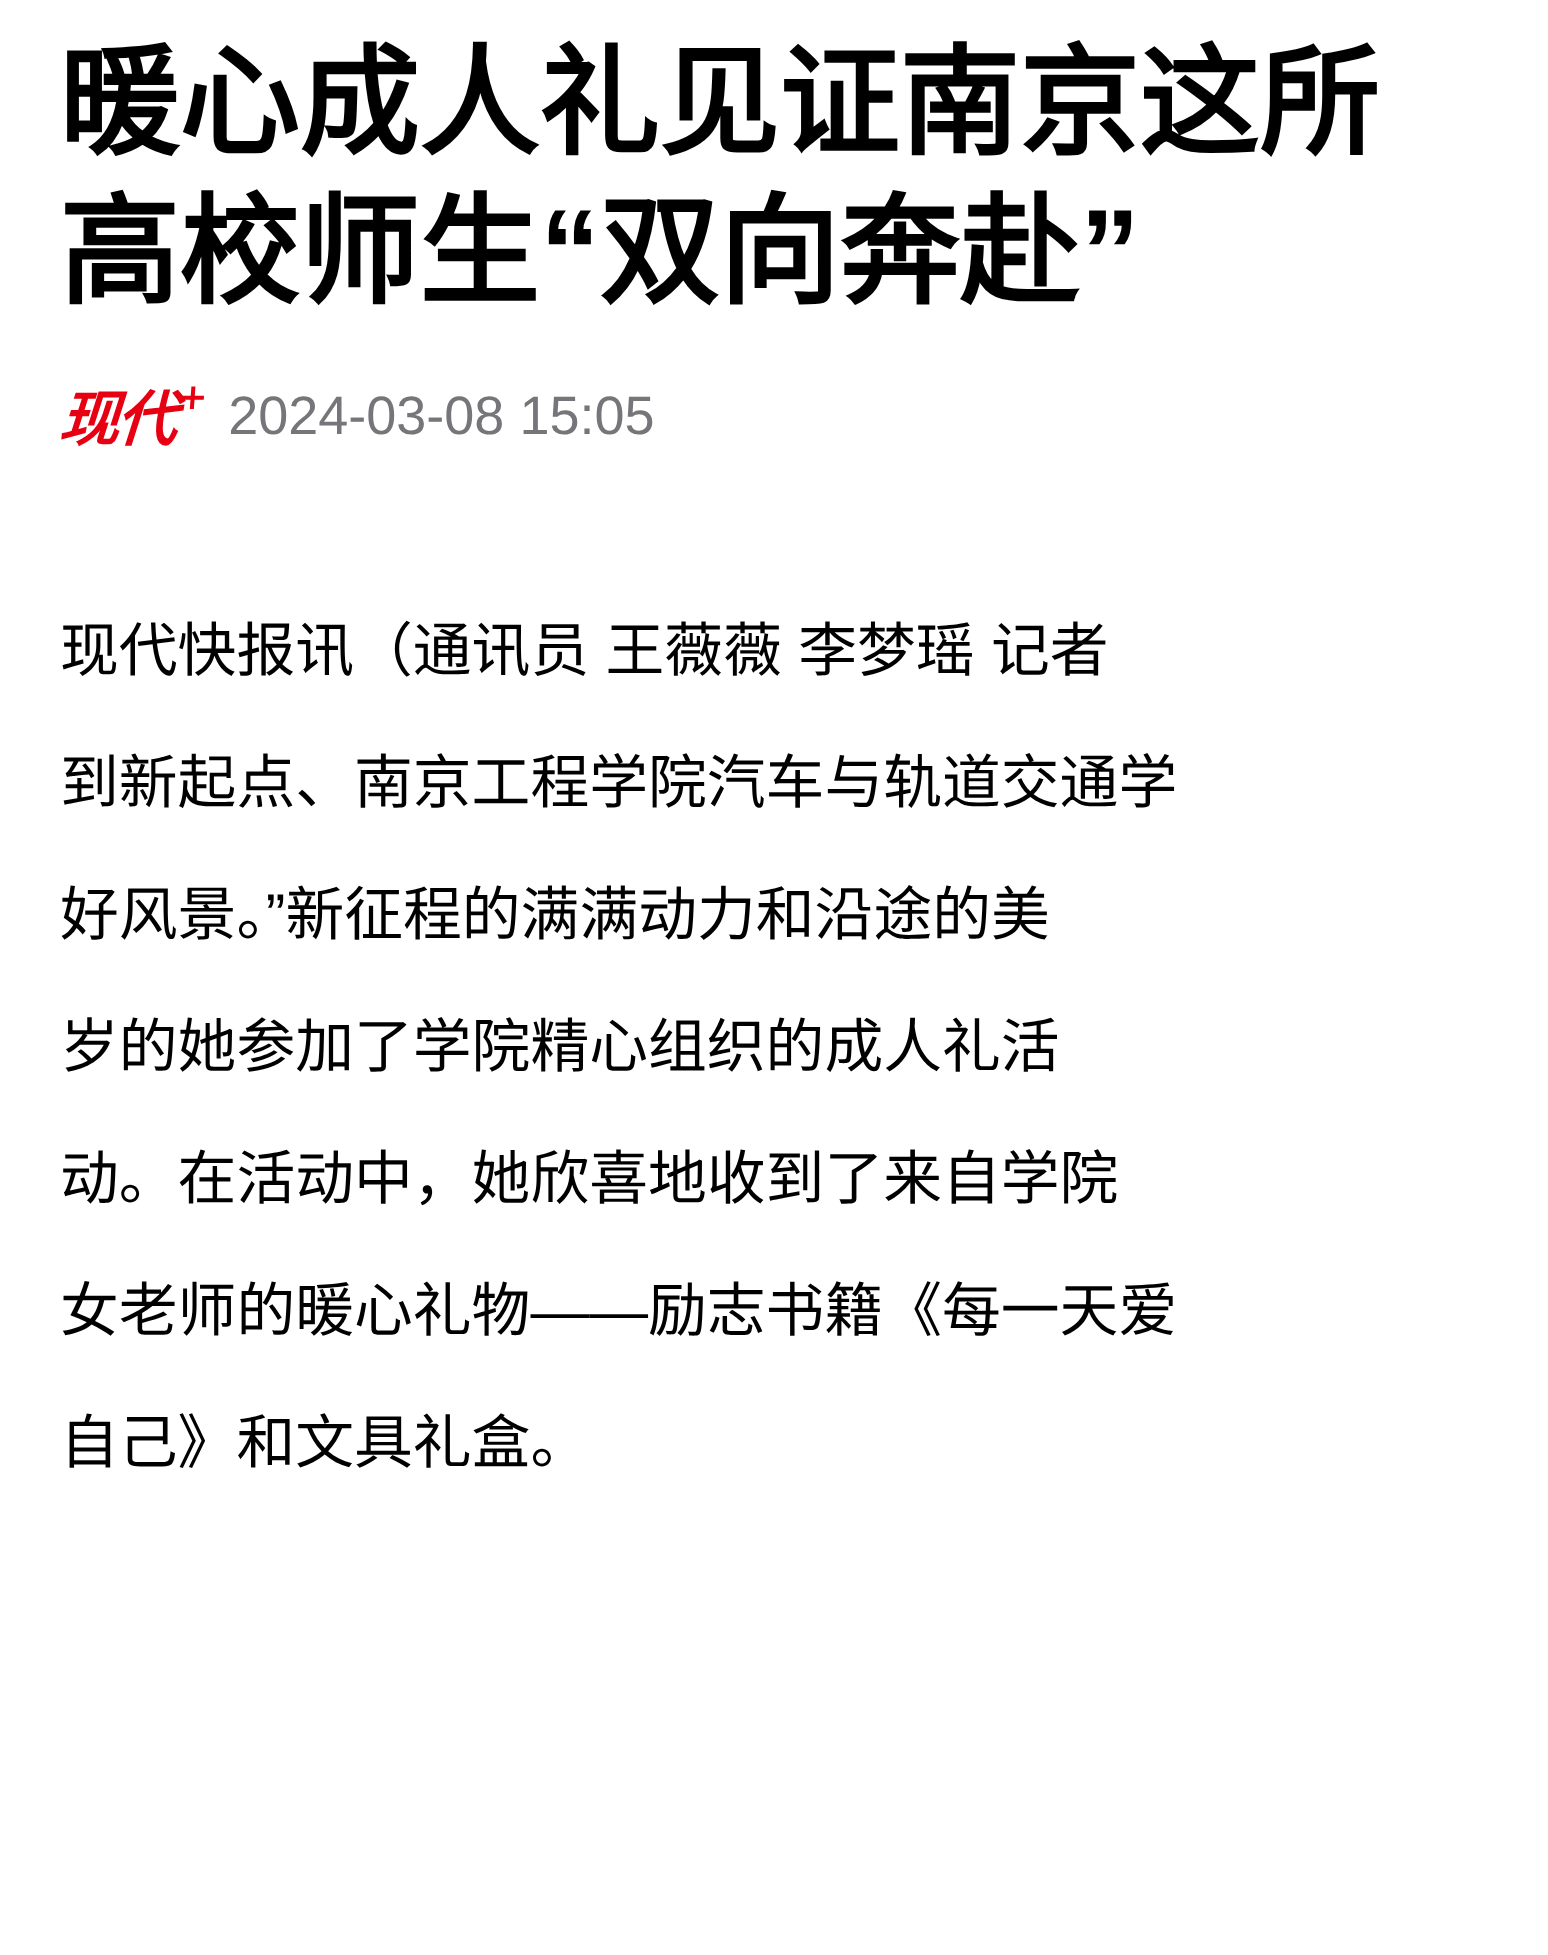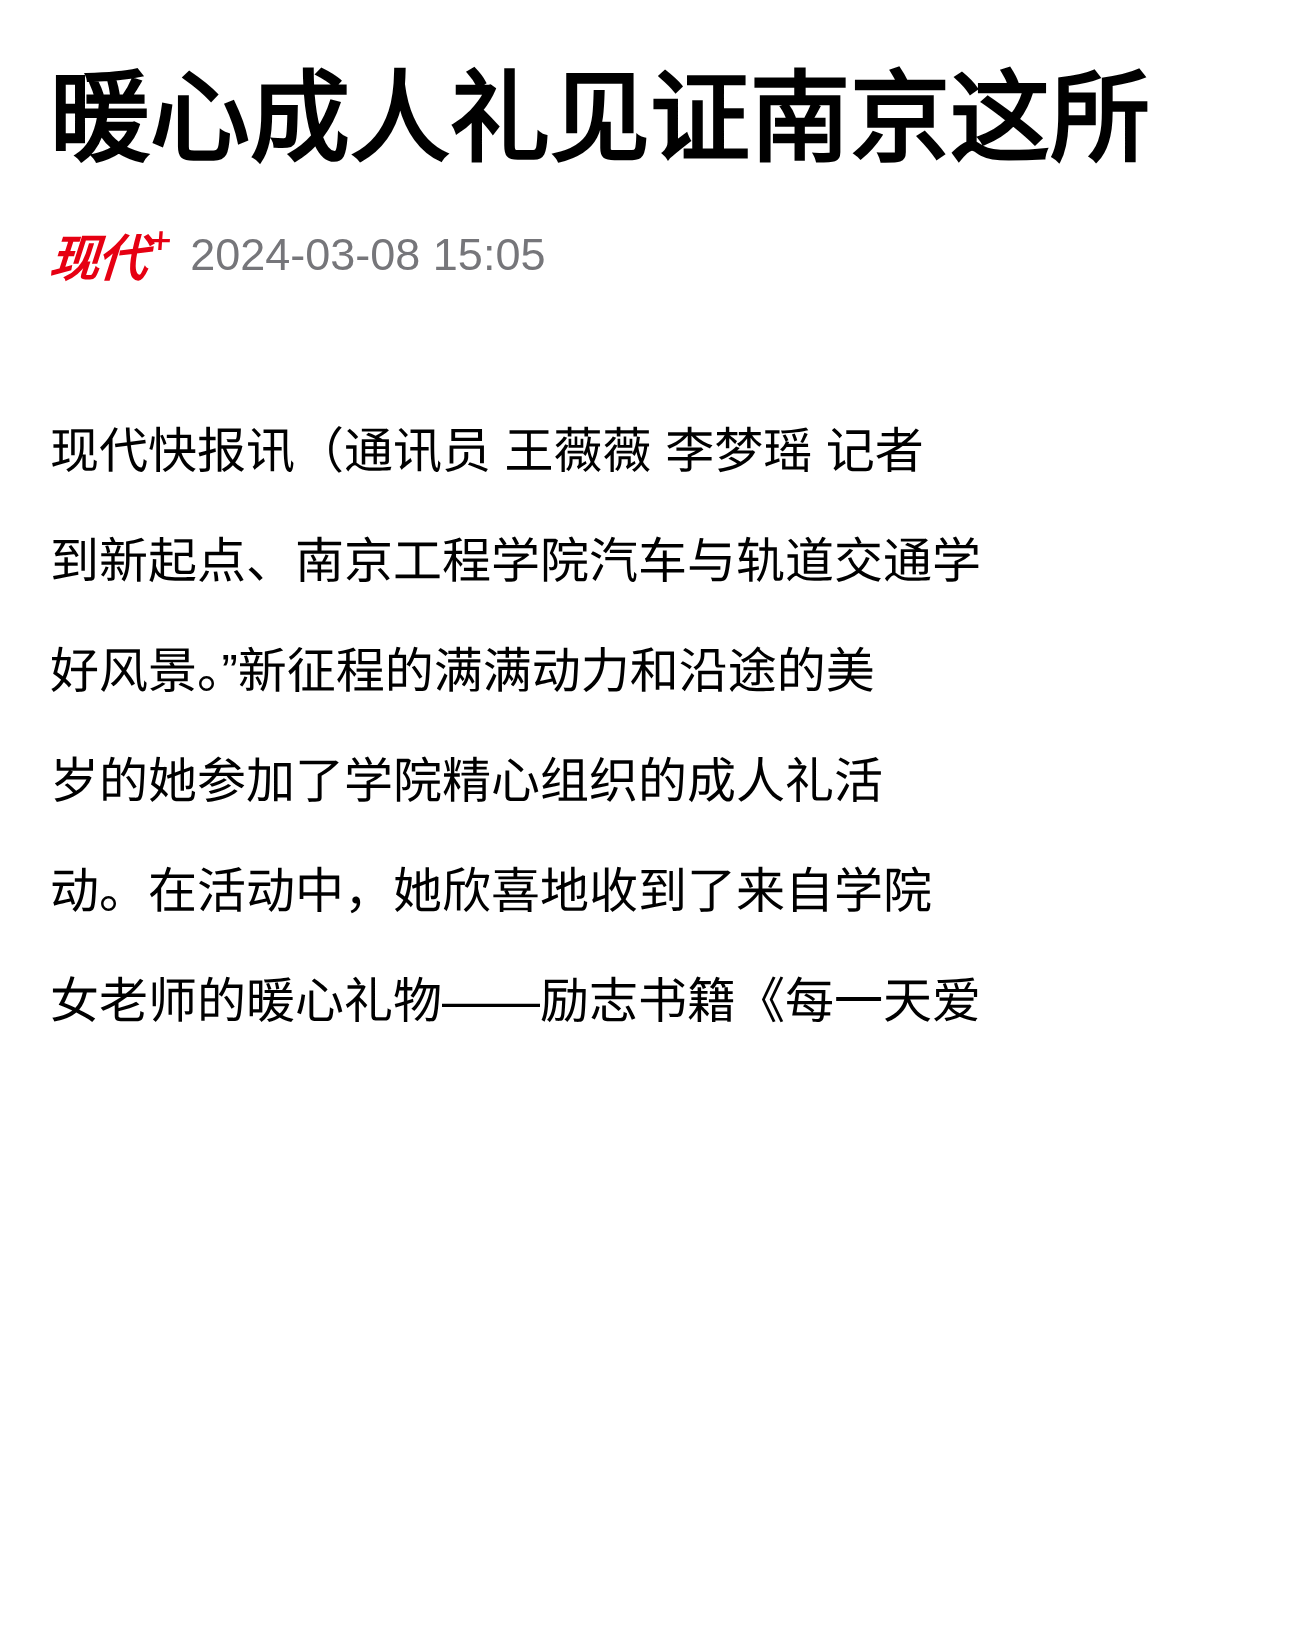--- a/index.html
+++ b/index.html
@@ -12,21 +12,21 @@
     position: relative;
     width: 1290px;
     height: 1629px;
     margin: 0 auto;
     background: #ffffff;
     overflow: hidden;
     font-family: "Liberation Sans", sans-serif;
   }
 
   .content {
-    padding: 56px 48px 0 50px;
+    padding: 24px 48px 0 50px;
   }
 
   .title {
     color: #000000;
     font-size: 100px;
     font-weight: 700;
     line-height: 124px;
     letter-spacing: 0px;
     font-family: "Liberation Sans", sans-serif;
   }
@@ -84,30 +84,32 @@
   }
 </style>
 </head>
 <body>
 
 <div class="page">
   <div class="content">
 
     <h1 class="title">
       <span class="title-line">暖心成人礼见证南京这所</span>
+      <span class="title-line">高校师生“双向奔赴”</span>
     </h1>
 
     <div class="meta">
       <span class="logo"><span>现代</span><sup>+</sup></span>
       <span class="date">2024-03-08 15:05</span>
     </div>
 
     <div class="body">
       <p class="bline">现代快报讯（通讯员 王薇薇 李梦瑶 记者</p>
       <p class="bline">到新起点、南京工程学院汽车与轨道交通学</p>
       <p class="bline">好风景。”新征程的满满动力和沿途的美</p>
       <p class="bline">岁的她参加了学院精心组织的成人礼活</p>
       <p class="bline">动。在活动中，她欣喜地收到了来自学院</p>
       <p class="bline">女老师的暖心礼物——励志书籍《每一天爱</p>
+      <p class="bline">自己》和文具礼盒。</p>
     </div>
 
   </div>
 </div>
 
 </body></html>

